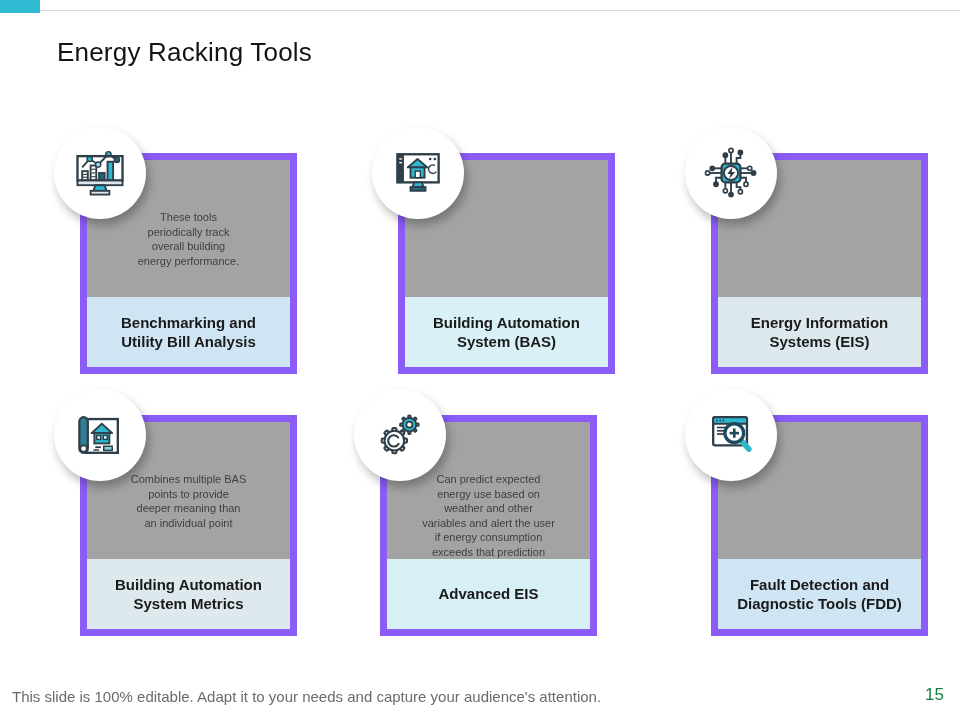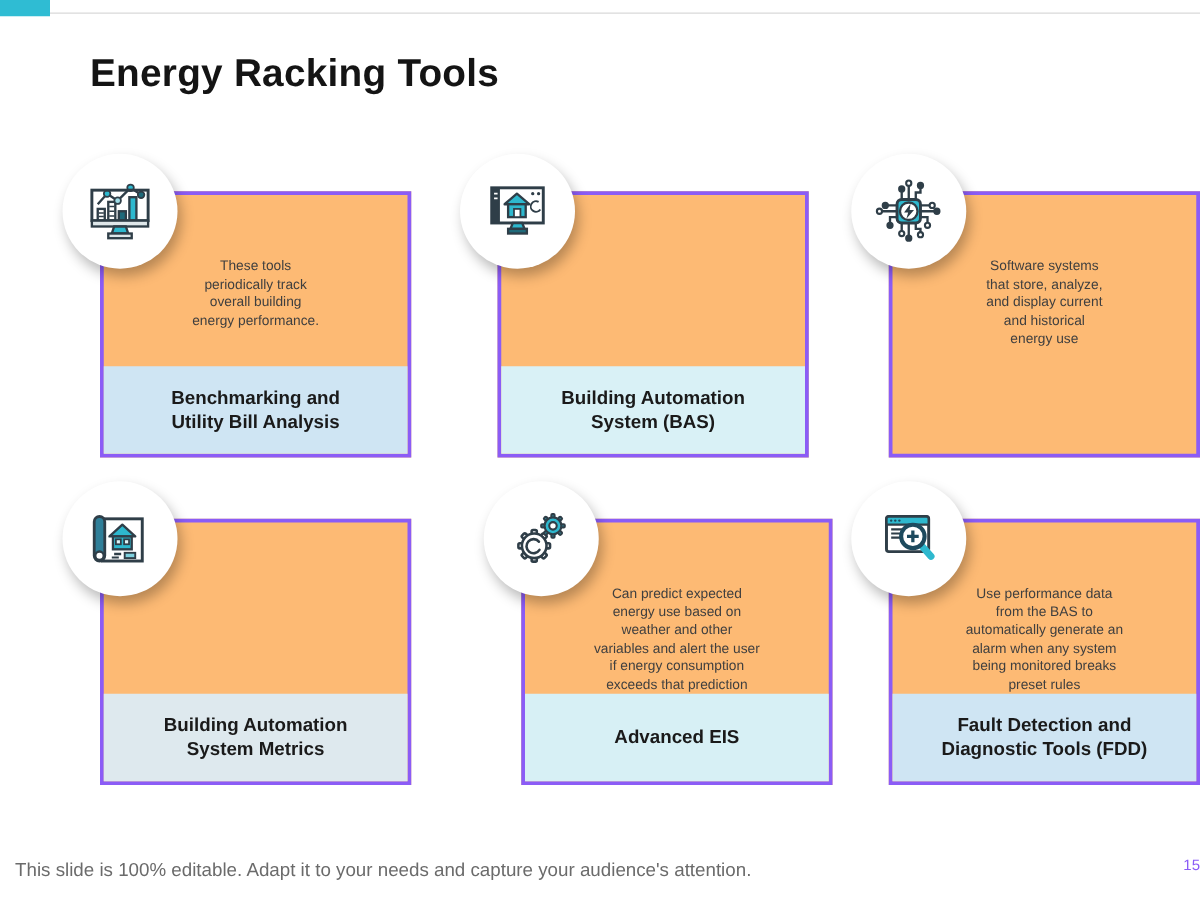--- a/index.html
+++ b/index.html
@@ -3,30 +3,29 @@
 <meta charset="utf-8">
 <style>
   html,body{margin:0;padding:0;background:#888;}
   .slide{
     position:relative; width:960px; height:720px; background:#ffffff;
     font-family:"Liberation Sans", sans-serif; overflow:hidden; margin:0 auto;
   }
   .top-hairline{position:absolute;left:0;top:10px;width:100%;height:1px;background:#d9d9d9;}
   .accent-bar{position:absolute;left:0;top:0;width:40px;height:13px;background:#2fbcd3;}
   .slide-title{
-    position:absolute;left:57px;top:20px;font-size:31px;color:#141414;
-    font-weight:700;letter-spacing:.2px;white-space:nowrap;margin-left:15px;
+    position:absolute;left:57px;top:20px;font-size:26px;color:#141414;
+    font-weight:400;letter-spacing:.2px;white-space:nowrap;
   }
   .card{
-    position:absolute;width:203px;height:207px;background:#fdba74;
-    border:3px solid #8b5cf6;
-    padding-left:40px;
+    position:absolute;width:203px;height:207px;background:#a3a3a3;
+    border:7px solid #8b5cf6;
   }
   .c1{left:80px;top:153px}  .c2{left:398px;top:153px}  .c3{left:711px;top:153px}
-  .c4{left:80px;top:415px}  .c5{left:417px;top:415px}  .c6{left:711px;top:415px}
+  .c4{left:80px;top:415px}  .c5{left:380px;top:415px}  .c6{left:711px;top:415px}
   .icon-circle{
     position:absolute;left:-33px;top:-33px;width:92px;height:92px;border-radius:50%;
     background:#fff;box-shadow:3px 6px 10px rgba(0,0,0,.28);
     display:flex;align-items:center;justify-content:center;z-index:2;
   }
   .icon-circle svg{width:60px;height:60px;display:block;}
   .desc{
     position:absolute;top:50px;left:6px;right:6px;margin:0;
     text-align:center;font-size:11px;line-height:1.32;color:#3f3f3f;
     white-space:pre-line;
@@ -37,21 +36,21 @@
     padding:0 8px;box-sizing:border-box;
   }
   .band-title{
     font-size:15px;font-weight:700;color:#1a1a1a;line-height:1.28;white-space:pre-line;
   }
   .footer-note{
     position:absolute;left:0;right:0;top:688px;text-align:left;
     font-size:15px;color:#6b6b6b;padding-left:12px;
   }
   .page-number{
-    position:absolute;right:0;top:685px;font-size:12px;color:#8b5cf6;
+    position:absolute;right:16px;top:685px;font-size:17px;color:#15803d;
   }
 </style>
 </head>
 <body>
 
 <div class="slide">
   <div class="top-hairline"></div>
   <div class="accent-bar"></div>
   <h1 class="slide-title">Energy Racking Tools</h1>
 
@@ -141,42 +140,45 @@
           <circle cx="16" cy="44" r="2.2" fill="#2f3e48"></circle>
           <circle cx="52" cy="27" r="2.2" fill="#ffffff"></circle>
           <circle cx="56" cy="32" r="2.2" fill="#2f3e48"></circle>
           <circle cx="48" cy="44" r="2.2" fill="#ffffff"></circle>
         </g>
         <rect x="22" y="22" width="20" height="20" rx="4" fill="#2eb8ce" stroke="#2f3e48" stroke-width="2.5"></rect>
         <circle cx="32" cy="32" r="7.5" fill="#ffffff" stroke="#2f3e48" stroke-width="2"></circle>
         <polygon points="33.5,25.5 28,33 31.5,33 30,38.5 36.5,31 32.8,31" fill="#2f3e48"></polygon>
       </svg>
     </div>
-    <p class="desc">Software systems
-that store, analyze,
-and display current
-and historical
-energy use</p>
+    <div class="band" style="background: rgb(221, 232, 238);">
+      <div class="band-title">Energy Information
+Systems (EIS)</div>
+    </div>
   </div>
 
   <div class="card c4">
     <div class="icon-circle">
       <svg viewBox="0 0 64 64">
         <rect x="17" y="15" width="34" height="36" fill="#ffffff" stroke="#2f3e48" stroke-width="2.5"></rect>
         <polygon points="23,30 34,20 45,30" fill="#2eb8ce" stroke="#2f3e48" stroke-width="2" stroke-linejoin="round"></polygon>
         <rect x="26" y="30" width="16" height="11" fill="#2eb8ce" stroke="#2f3e48" stroke-width="2"></rect>
         <rect x="28.5" y="32.5" width="4.2" height="4.2" fill="#dff5f8" stroke="#2f3e48" stroke-width="1.5"></rect>
         <rect x="35.5" y="32.5" width="4.2" height="4.2" fill="#dff5f8" stroke="#2f3e48" stroke-width="1.5"></rect>
         <line x1="27" y1="45" x2="33" y2="45" stroke="#2f3e48" stroke-width="2"></line>
         <line x1="25" y1="48" x2="31" y2="48" stroke="#2f3e48" stroke-width="1.6"></line>
         <rect x="36" y="44" width="9" height="4.5" fill="#7fd1de" stroke="#2f3e48" stroke-width="1.6"></rect>
         <rect x="10" y="13" width="9" height="38" rx="4.5" fill="#2f7f99" stroke="#2f3e48" stroke-width="2.4"></rect>
         <circle cx="14.5" cy="46.5" r="3.6" fill="#ffffff" stroke="#2f3e48" stroke-width="2"></circle>
       </svg>
     </div>
+    <p class="desc">Combines multiple BAS
+points to provide
+deeper meaning than
+an individual point</p>
     <div class="band" style="background: rgb(222, 233, 238);">
       <div class="band-title">Building Automation
 System Metrics</div>
     </div>
   </div>
 
   <div class="card c5">
     <div class="icon-circle">
       <svg viewBox="0 0 64 64">
         <g fill="#ffffff" stroke="#2f3e48" stroke-width="2.2">
@@ -230,26 +232,20 @@
         <circle cx="24" cy="16.5" r="1" fill="#1d4a5e"></circle>
         <line x1="17" y1="24" x2="27" y2="24" stroke="#2f3e48" stroke-width="1.8"></line>
         <line x1="17" y1="27.5" x2="25" y2="27.5" stroke="#2f3e48" stroke-width="1.8"></line>
         <line x1="17" y1="31" x2="26" y2="31" stroke="#2f3e48" stroke-width="1.8"></line>
         <line x1="43" y1="38" x2="51" y2="47" stroke="#2eb8ce" stroke-width="6" stroke-linecap="round"></line>
         <circle cx="35.5" cy="30" r="10" fill="rgba(255,255,255,0.9)" stroke="#1d4a5e" stroke-width="3.5"></circle>
         <line x1="30.5" y1="30" x2="40.5" y2="30" stroke="#1d4a5e" stroke-width="2.8"></line>
         <line x1="35.5" y1="25" x2="35.5" y2="35" stroke="#1d4a5e" stroke-width="2.8"></line>
       </svg>
     </div>
-    <p class="desc">Use performance data
-from the BAS to
-automatically generate an
-alarm when any system
-being monitored breaks
-preset rules</p>
     <div class="band" style="background: rgb(207, 229, 243); justify-content: center;">
       <div class="band-title">Fault Detection and
 Diagnostic Tools (FDD)</div>
     </div>
   </div>
 
   <div class="footer-note">This slide is 100% editable. Adapt it to your needs and capture your audience's attention.</div>
   <div class="page-number">15</div>
 </div>
 

